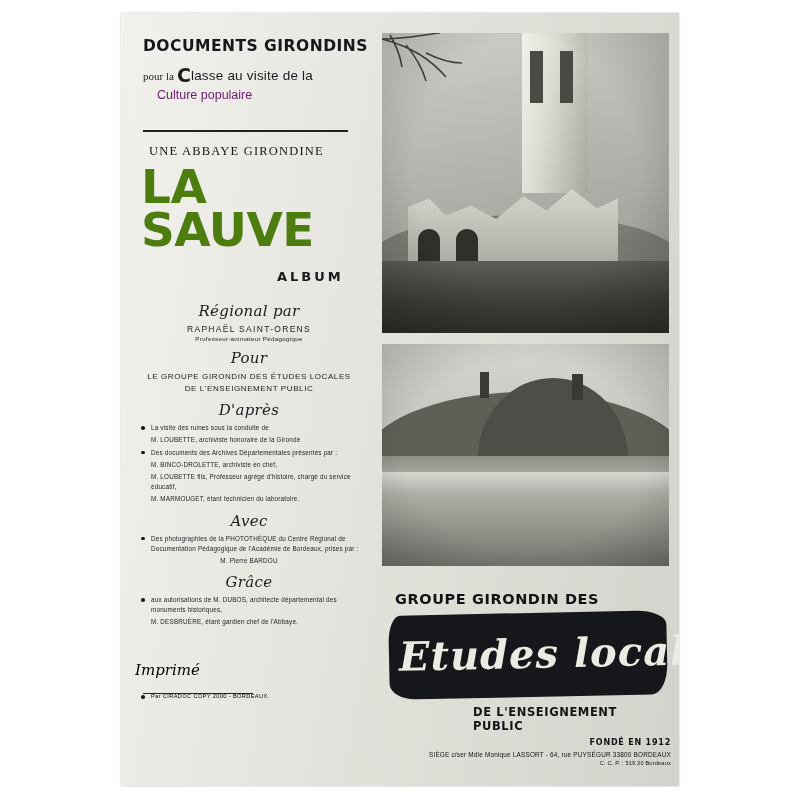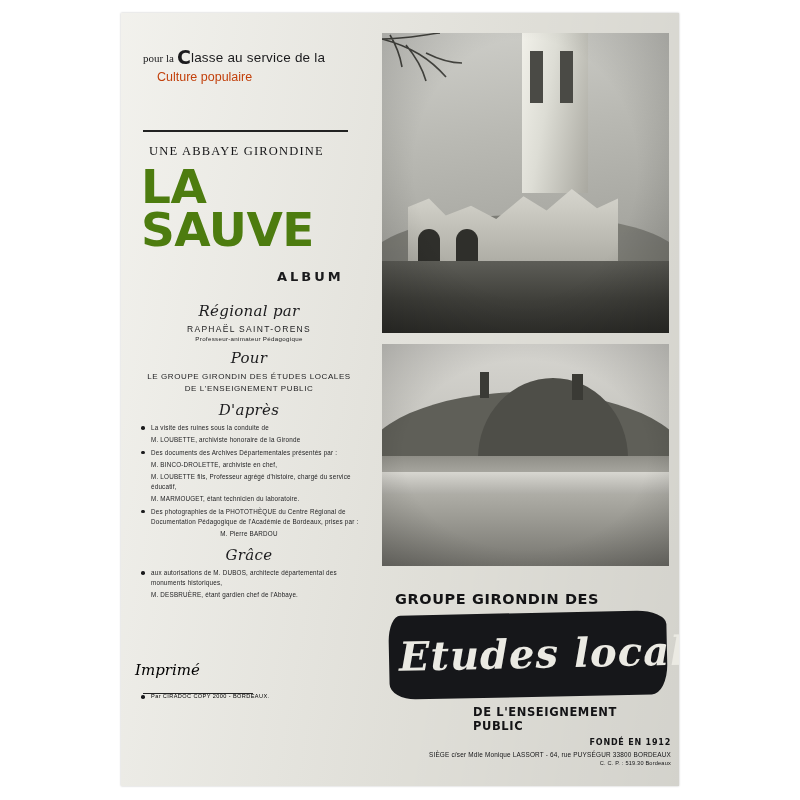--- a/index.html
+++ b/index.html
@@ -76,21 +76,21 @@
   }
   .doc-head .line2 .rest {
     font-family: "Liberation Sans", sans-serif;
     font-size: 13.5px;
     letter-spacing: 0.2px;
   }
   .doc-head .line3 {
     margin-top: 4px;
     margin-left: 14px;
     font-size: 12.5px;
-    color: #c2410c;
+    color: #701a75;
   }
   .rule {
     position: absolute;
     left: 22px;
     width: 205px;
     height: 2px;
     background: #222;
   }
   .rule.r1 { top: 117px; }
   .rule.r2 { top: 680px; width: 110px; left: 22px; height: 1px; }
@@ -375,23 +375,24 @@
 </style>
 </head>
 <body>
 
 <div id="page">
   <div class="sheet">
 
     <div class="left-col">
 
       <div class="doc-head">
+        <div class="line1">DOCUMENTS GIRONDINS</div>
         <div class="line2">
           <span class="small">pour la</span>
-          <span class="cap">C</span><span class="rest">lasse au service de la</span>
+          <span class="cap">C</span><span class="rest">lasse au visite de la</span>
         </div>
         <div class="line3">
           <span class="cap">C</span><span class="rest">ulture populaire</span>
         </div>
       </div>
 
       <div class="rule r1"></div>
 
       <div class="subtitle">UNE ABBAYE GIRONDINE</div>
 
@@ -412,20 +413,21 @@
         <div class="hdr">D'après</div>
         <ul class="bullets">
           <li>La visite des ruines sous la conduite de</li>
           <li class="nb">M. LOUBETTE, archiviste honoraire de la Gironde</li>
           <li>Des documents des Archives Départementales présentés par :</li>
           <li class="nb">M. BINCO-DROLETTE, archiviste en chef,</li>
           <li class="nb">M. LOUBETTE fils, Professeur agrégé d'histoire, chargé du service éducatif,</li>
           <li class="nb">M. MARMOUGET, étant technicien du laboratoire.</li>
         </ul>
 
+        <div class="hdr">Avec</div>
         <ul class="bullets">
           <li>Des photographies de la PHOTOTHÈQUE du Centre Régional de Documentation Pédagogique de l'Académie de Bordeaux, prises par :</li>
           <li class="ctr">M. Pierre BARDOU</li>
         </ul>
 
         <div class="hdr">Grâce</div>
         <ul class="bullets">
           <li>aux autorisations de M. DUBOS, architecte départemental des monuments historiques,</li>
           <li class="nb">M. DESBRUÈRE, étant gardien chef de l'Abbaye.</li>
         </ul>

